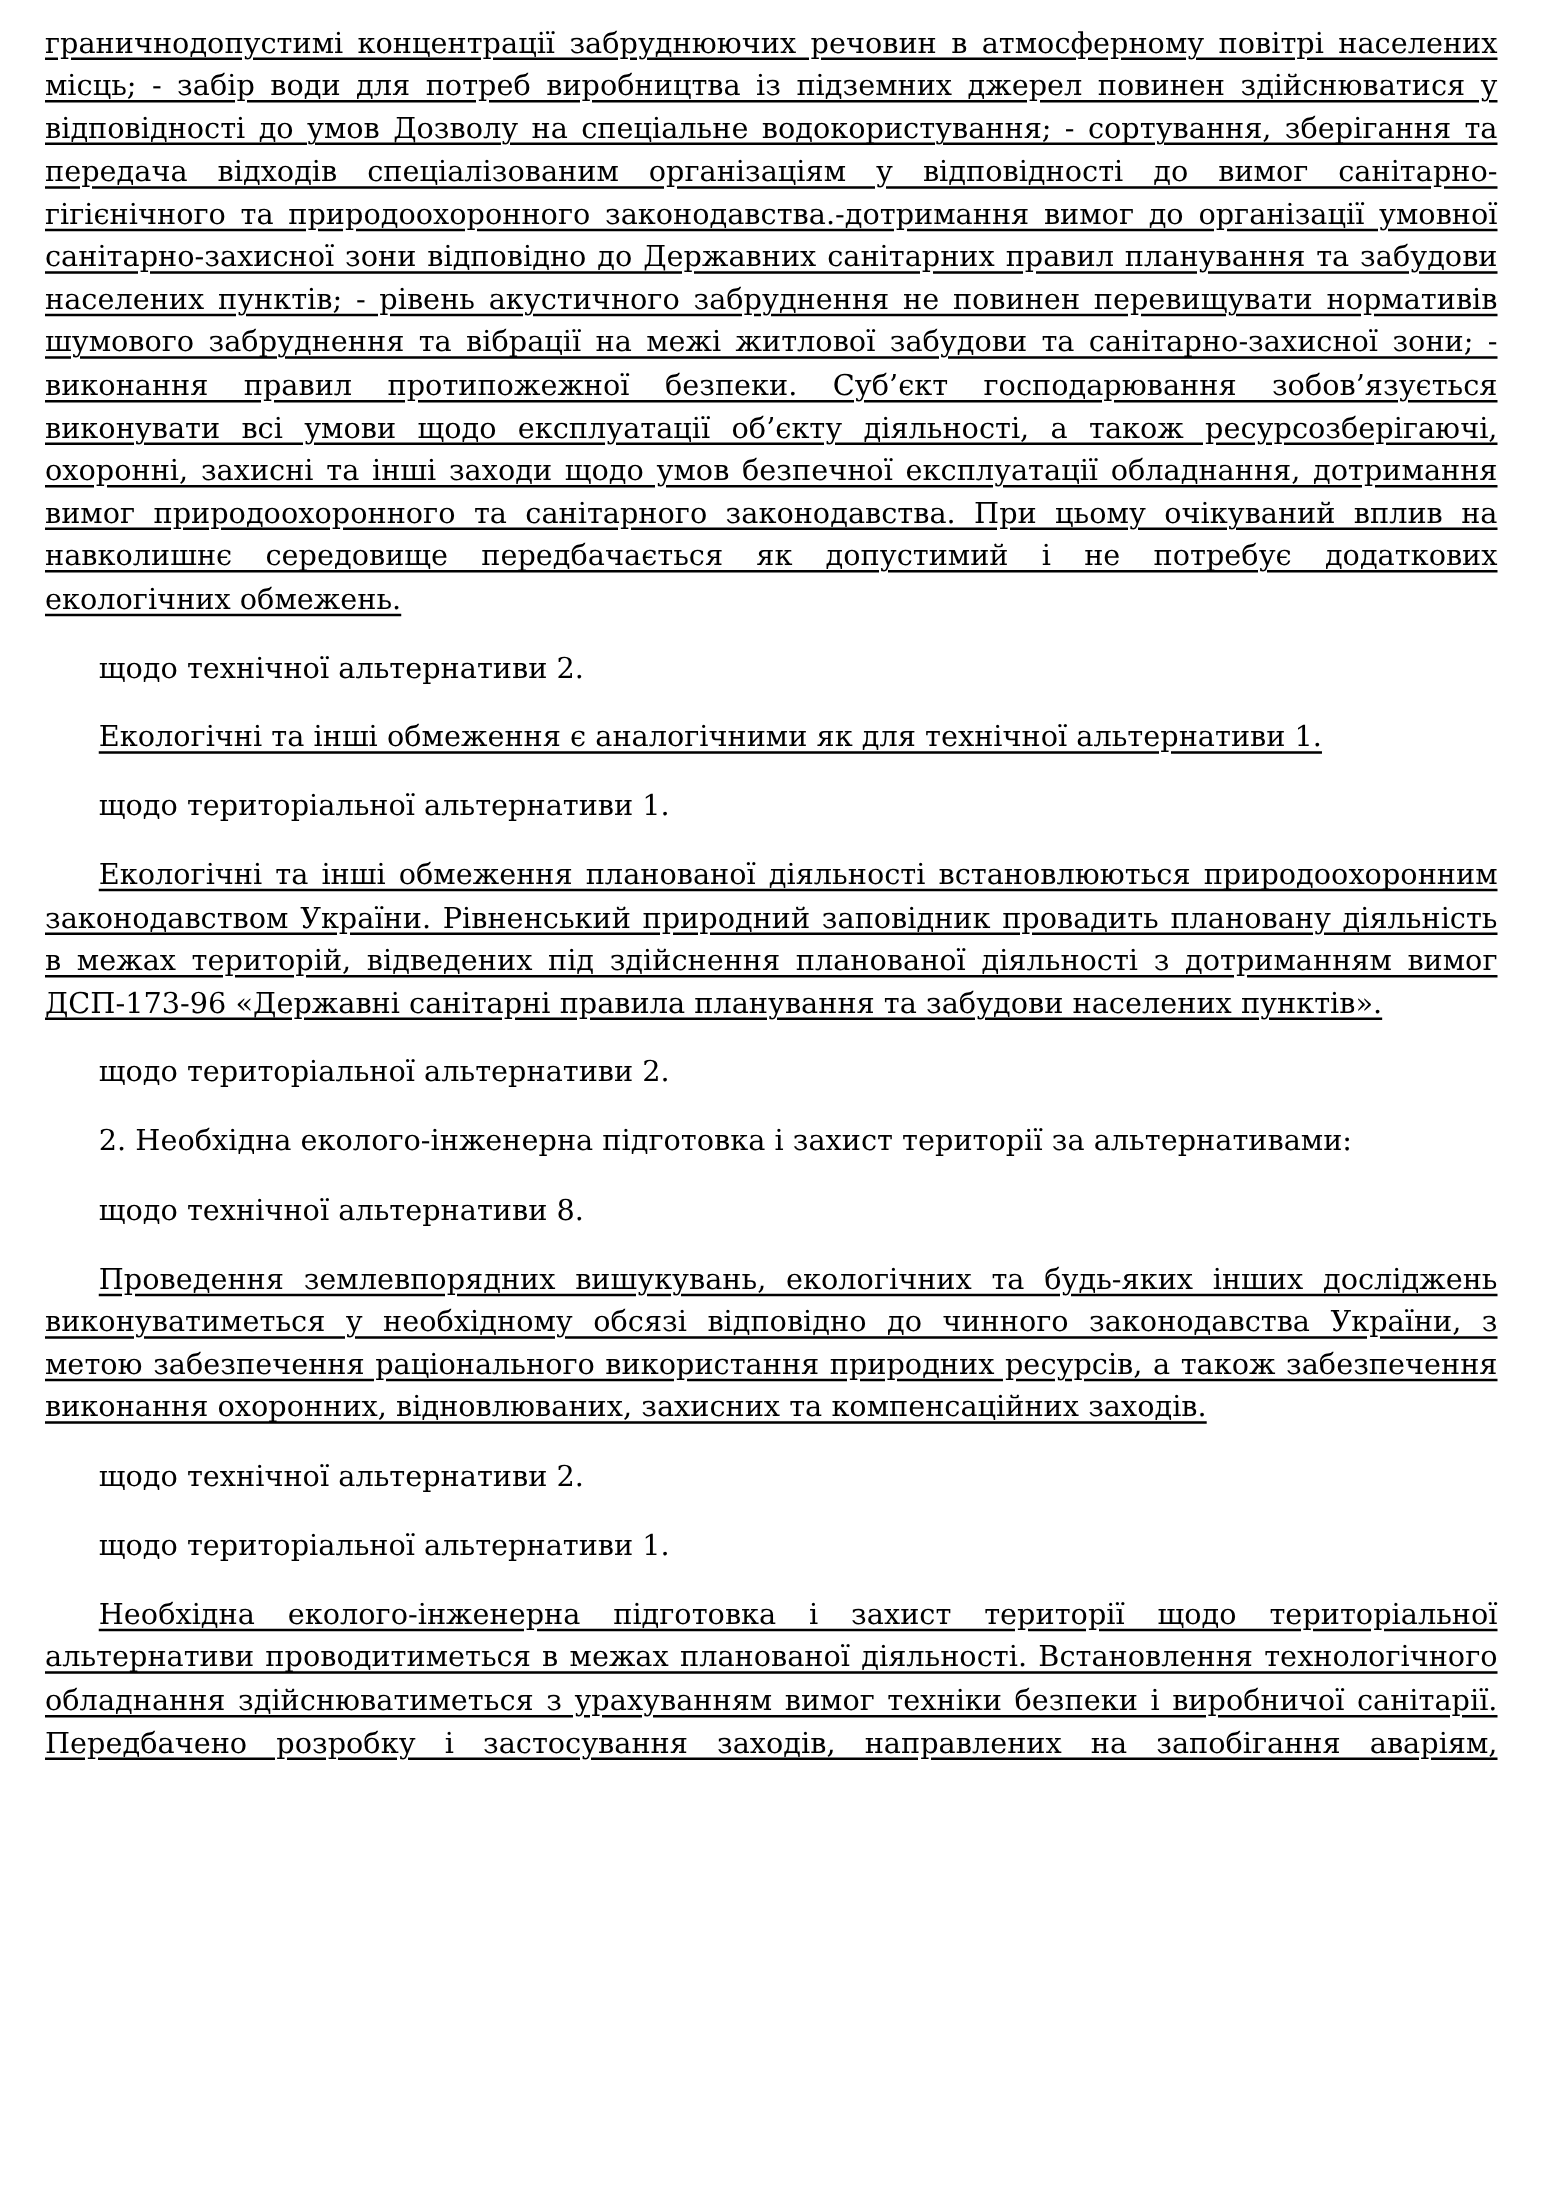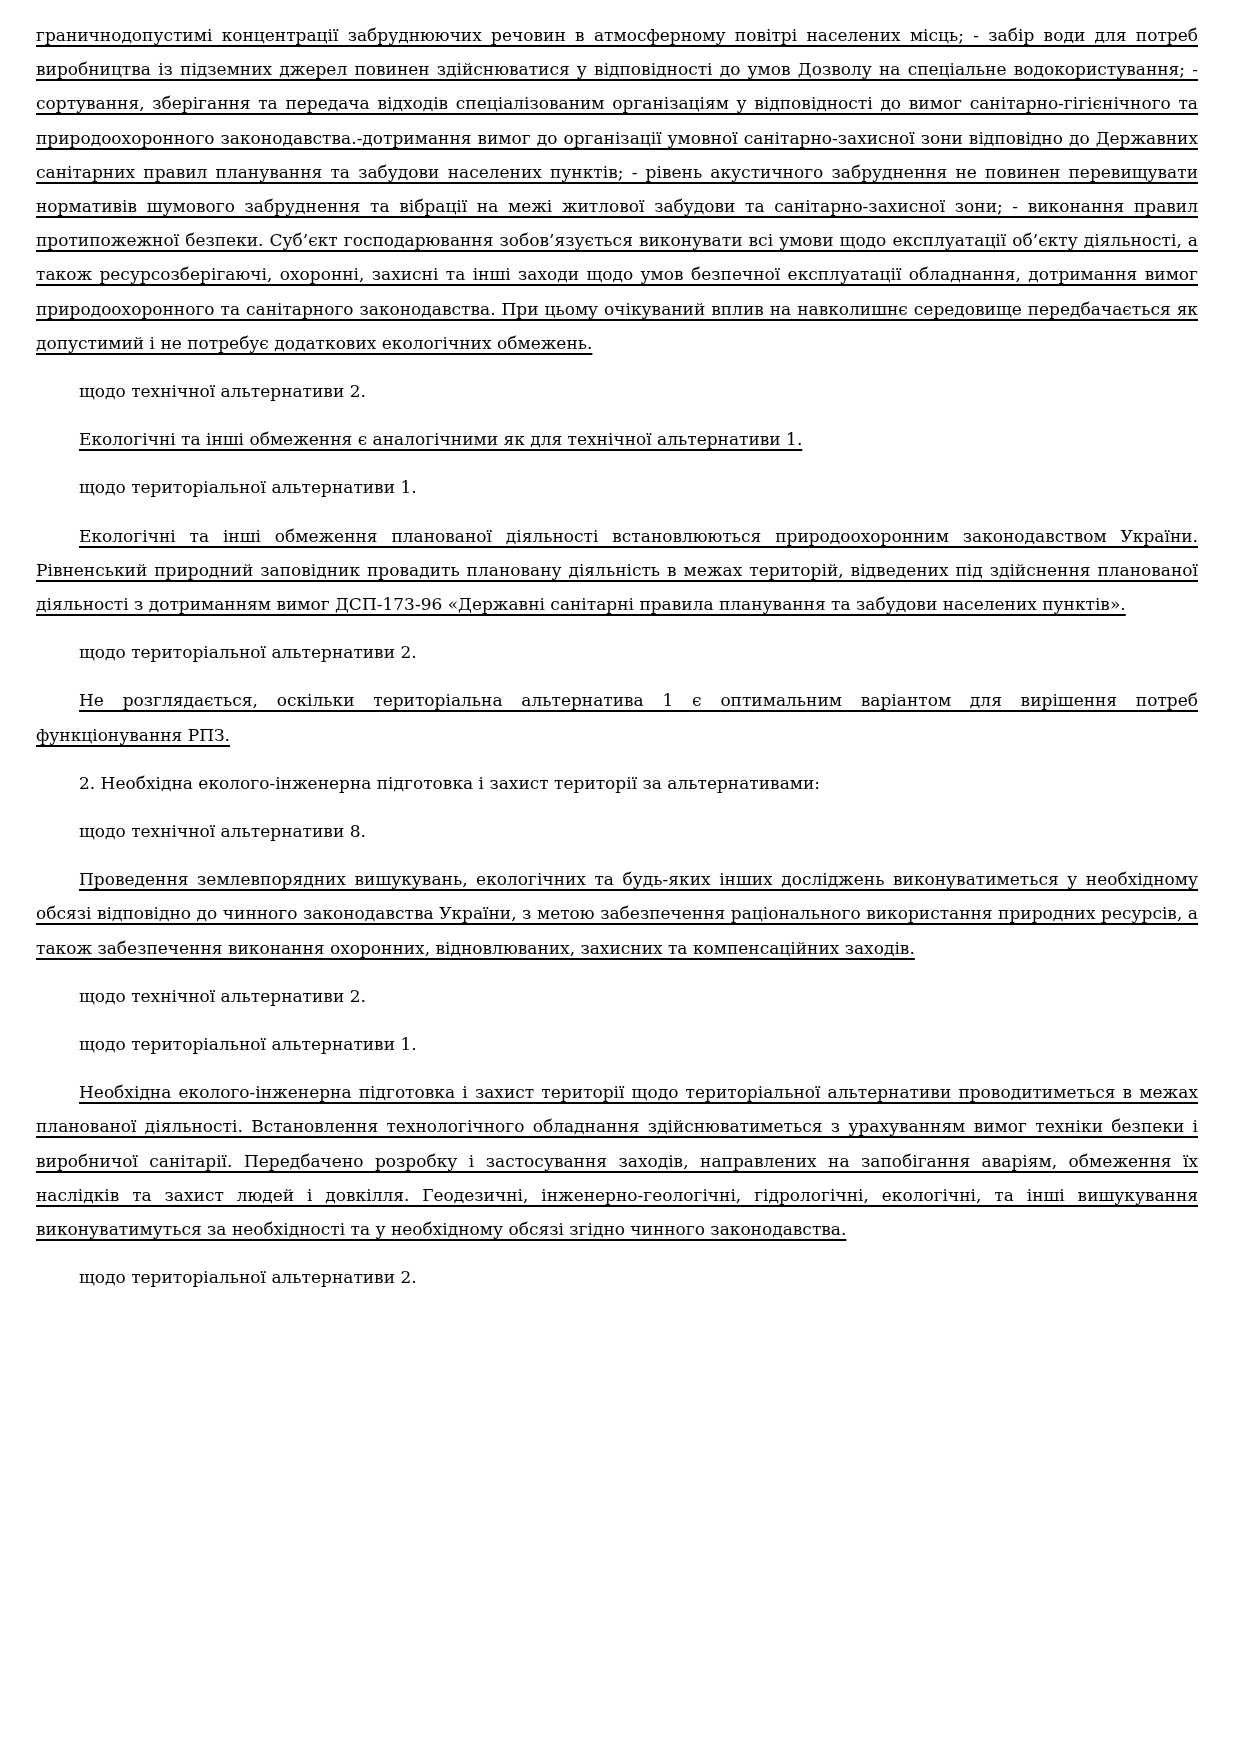--- a/index.html
+++ b/index.html
@@ -3,49 +3,48 @@
 <meta charset="utf-8">
 <style>
   html, body { margin: 0; padding: 0; background: #ffffff; }
   .page {
     width: 1240px;
     height: 1408px;
     box-sizing: border-box;
     background: #ffffff;
     padding: 18px 42px 0 36px;
     font-family: "DejaVu Serif", "Liberation Serif", serif;
-    font-size: 17px;
+    font-size: 23px;
     line-height: 34.2px;
     color: #000000;
     overflow: hidden;
   }
   .page p {
     margin: 0;
     text-align: justify;
   }
   .page p + p { margin-top: 21px; }
-  .page p.indent { text-indent: 43px; margin-top: 14px; }
+  .page p.indent { text-indent: 43px; }
   .page p.u {
     text-decoration: underline;
     text-decoration-thickness: 2px;
     text-underline-offset: 4px;
   }
 </style>
 </head>
 <body>
 
 <div class="page">
   <div id="doc-body">
       <p class="u">граничнодопустимі концентрації забруднюючих речовин в атмосферному повітрі населених місць; - забір води для потреб виробництва із підземних джерел повинен здійснюватися у відповідності до умов Дозволу на спеціальне водокористування; - сортування, зберігання та передача відходів спеціалізованим організаціям у відповідності до вимог санітарно-гігієнічного та природоохоронного законодавства.-дотримання вимог до організації умовної санітарно-захисної зони відповідно до Державних санітарних правил планування та забудови населених пунктів; - рівень акустичного забруднення не повинен перевищувати нормативів шумового забруднення та вібрації на межі житлової забудови та санітарно-захисної зони; - виконання правил протипожежної безпеки. Суб’єкт господарювання зобов’язується виконувати всі умови щодо експлуатації об’єкту діяльності, а також ресурсозберігаючі, охоронні, захисні та інші заходи щодо умов безпечної експлуатації обладнання, дотримання вимог природоохоронного та санітарного законодавства. При цьому очікуваний вплив на навколишнє середовище передбачається як допустимий і не потребує додаткових екологічних обмежень.</p>
       <p class="indent">щодо технічної альтернативи 2.</p>
       <p class="u indent">Екологічні та інші обмеження є аналогічними як для технічної альтернативи 1.</p>
       <p class="indent">щодо територіальної альтернативи 1.</p>
       <p class="u indent">Екологічні та інші обмеження планованої діяльності встановлюються природоохоронним законодавством України. Рівненський природний заповідник провадить плановану діяльність в межах територій, відведених під здійснення планованої діяльності з дотриманням вимог ДСП-173-96 «Державні санітарні правила планування та забудови населених пунктів».</p>
       <p class="indent">щодо територіальної альтернативи 2.</p>
-      <p class="u indent">Не розглядається, оскільки територіальна альтернатива 1 є оптимальним варіантом для вирішення потреб функціонування РПЗ.</p>
       <p class="indent">2. Необхідна еколого-інженерна підготовка і захист території за альтернативами:</p>
       <p class="indent">щодо технічної альтернативи 8.</p>
       <p class="u indent">Проведення землевпорядних вишукувань, екологічних та будь-яких інших досліджень виконуватиметься у необхідному обсязі відповідно до чинного законодавства України, з метою забезпечення раціонального використання природних ресурсів, а також забезпечення виконання охоронних, відновлюваних, захисних та компенсаційних заходів.</p>
       <p class="indent">щодо технічної альтернативи 2.</p>
       <p class="indent">щодо територіальної альтернативи 1.</p>
       <p class="u indent">Необхідна еколого-інженерна підготовка і захист території щодо територіальної альтернативи проводитиметься в межах планованої діяльності. Встановлення технологічного обладнання здійснюватиметься з урахуванням вимог техніки безпеки і виробничої санітарії. Передбачено розробку і застосування заходів, направлених на запобігання аваріям, обмеження їх наслідків та захист людей і довкілля. Геодезичні, інженерно-геологічні, гідрологічні, екологічні, та інші вишукування виконуватимуться за необхідності та у необхідному обсязі згідно чинного законодавства.</p>
       <p class="indent">щодо територіальної альтернативи 2.</p>
     </div>
 </div>
 

